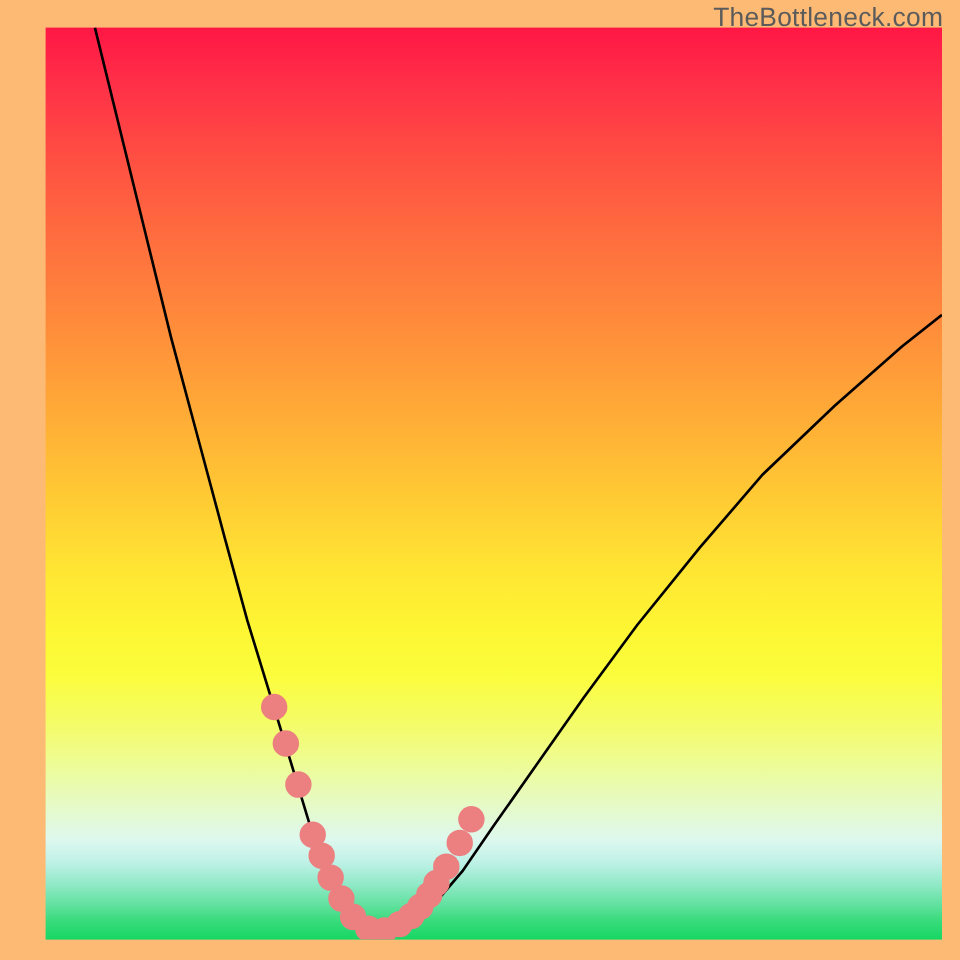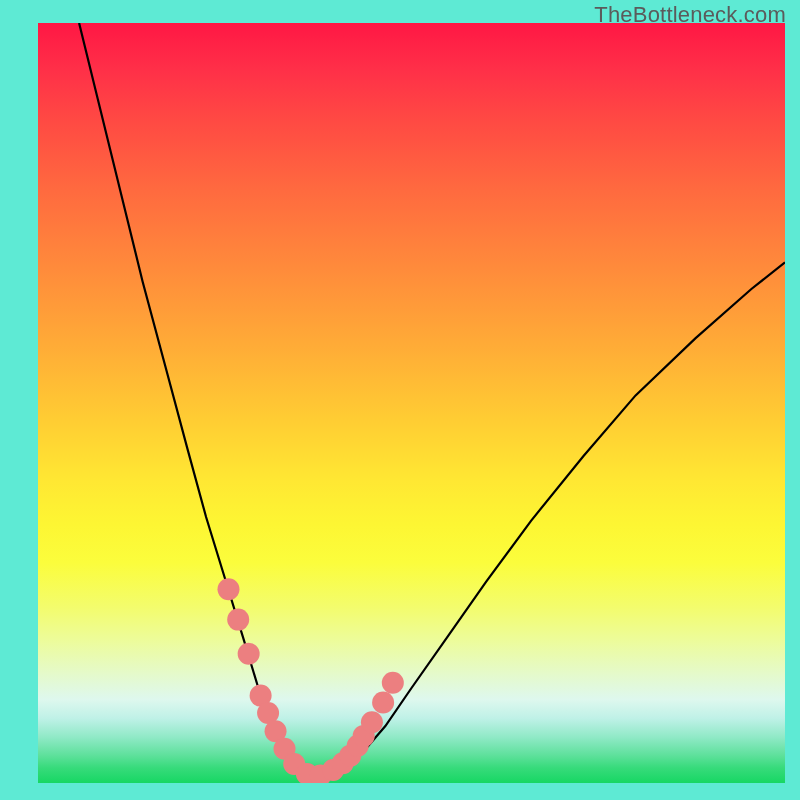--- a/index.html
+++ b/index.html
@@ -10,21 +10,21 @@
     overflow: hidden;
     background: #000;
     font-family: Arial, Helvetica, sans-serif;
   }
   .frame {
     position: absolute;
     left: 0;
     top: 0;
     width: 800px;
     height: 800px;
-    background: #5eead4;
+    background: #fdba74;
   }
   .plot {
     position: absolute;
     left: 38px;
     top: 23px;
     width: 747px;
     height: 760px;
     background: linear-gradient(to bottom,
       #FF1744 0%,
       #FF2F48 6%,

